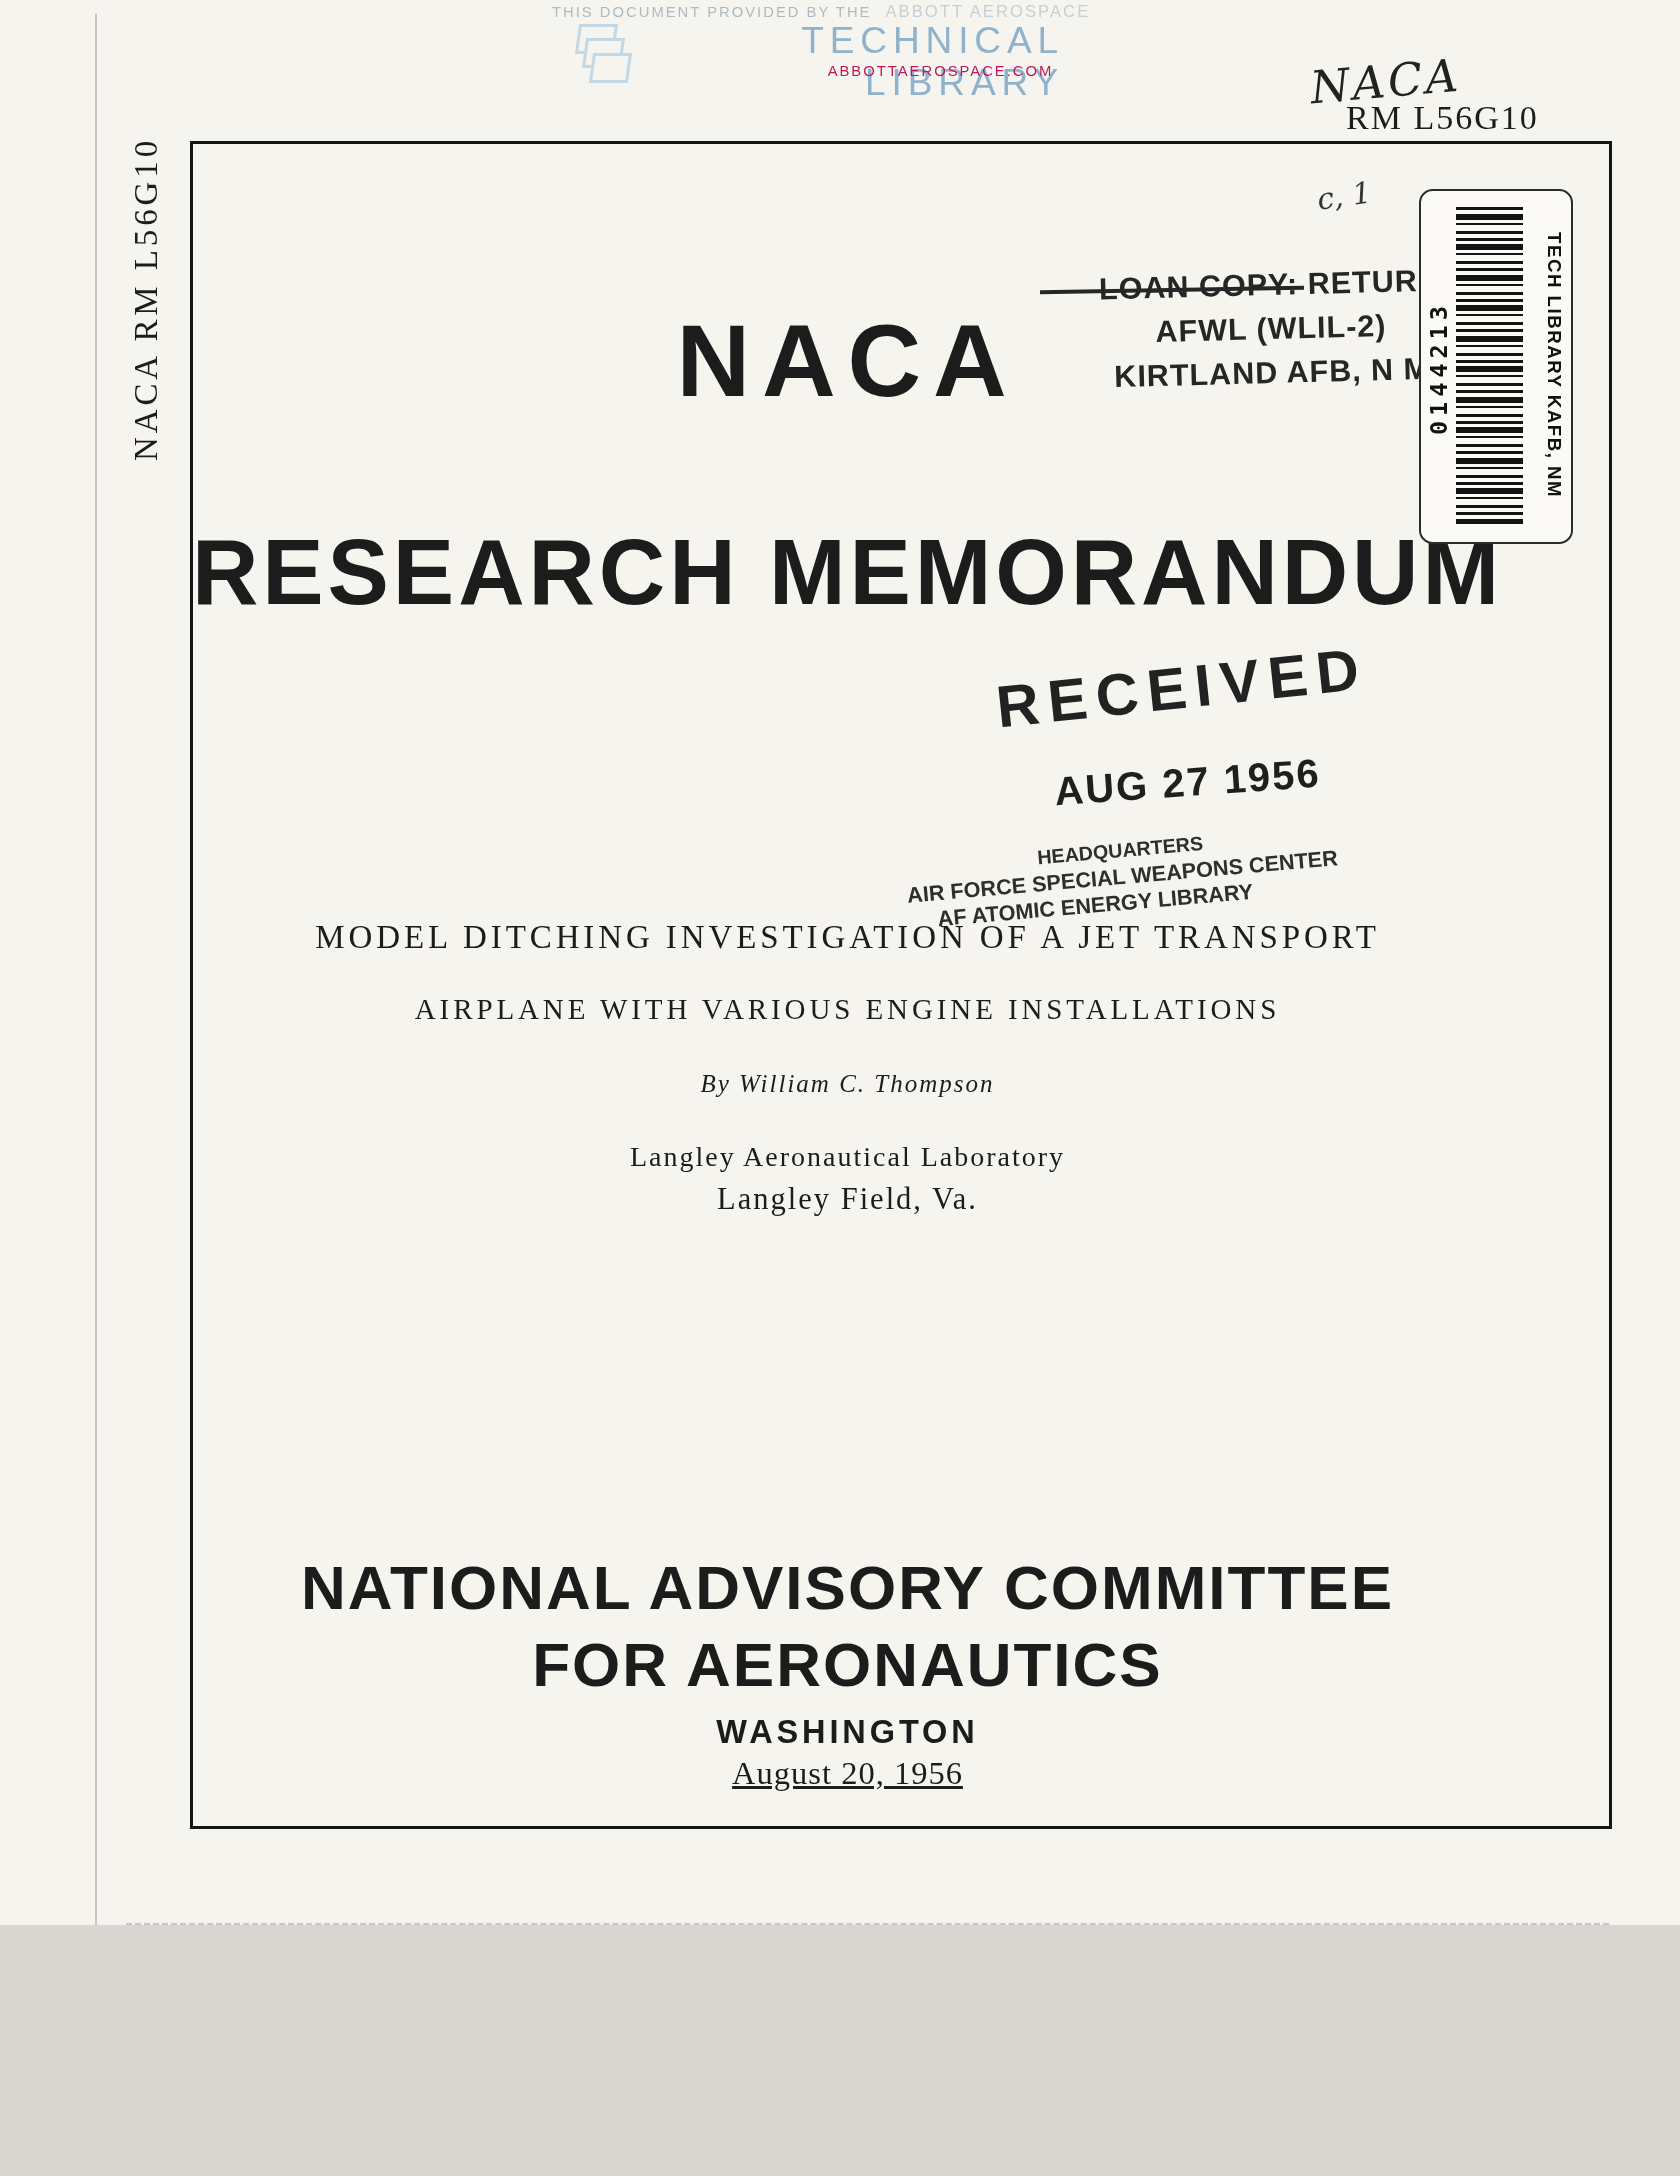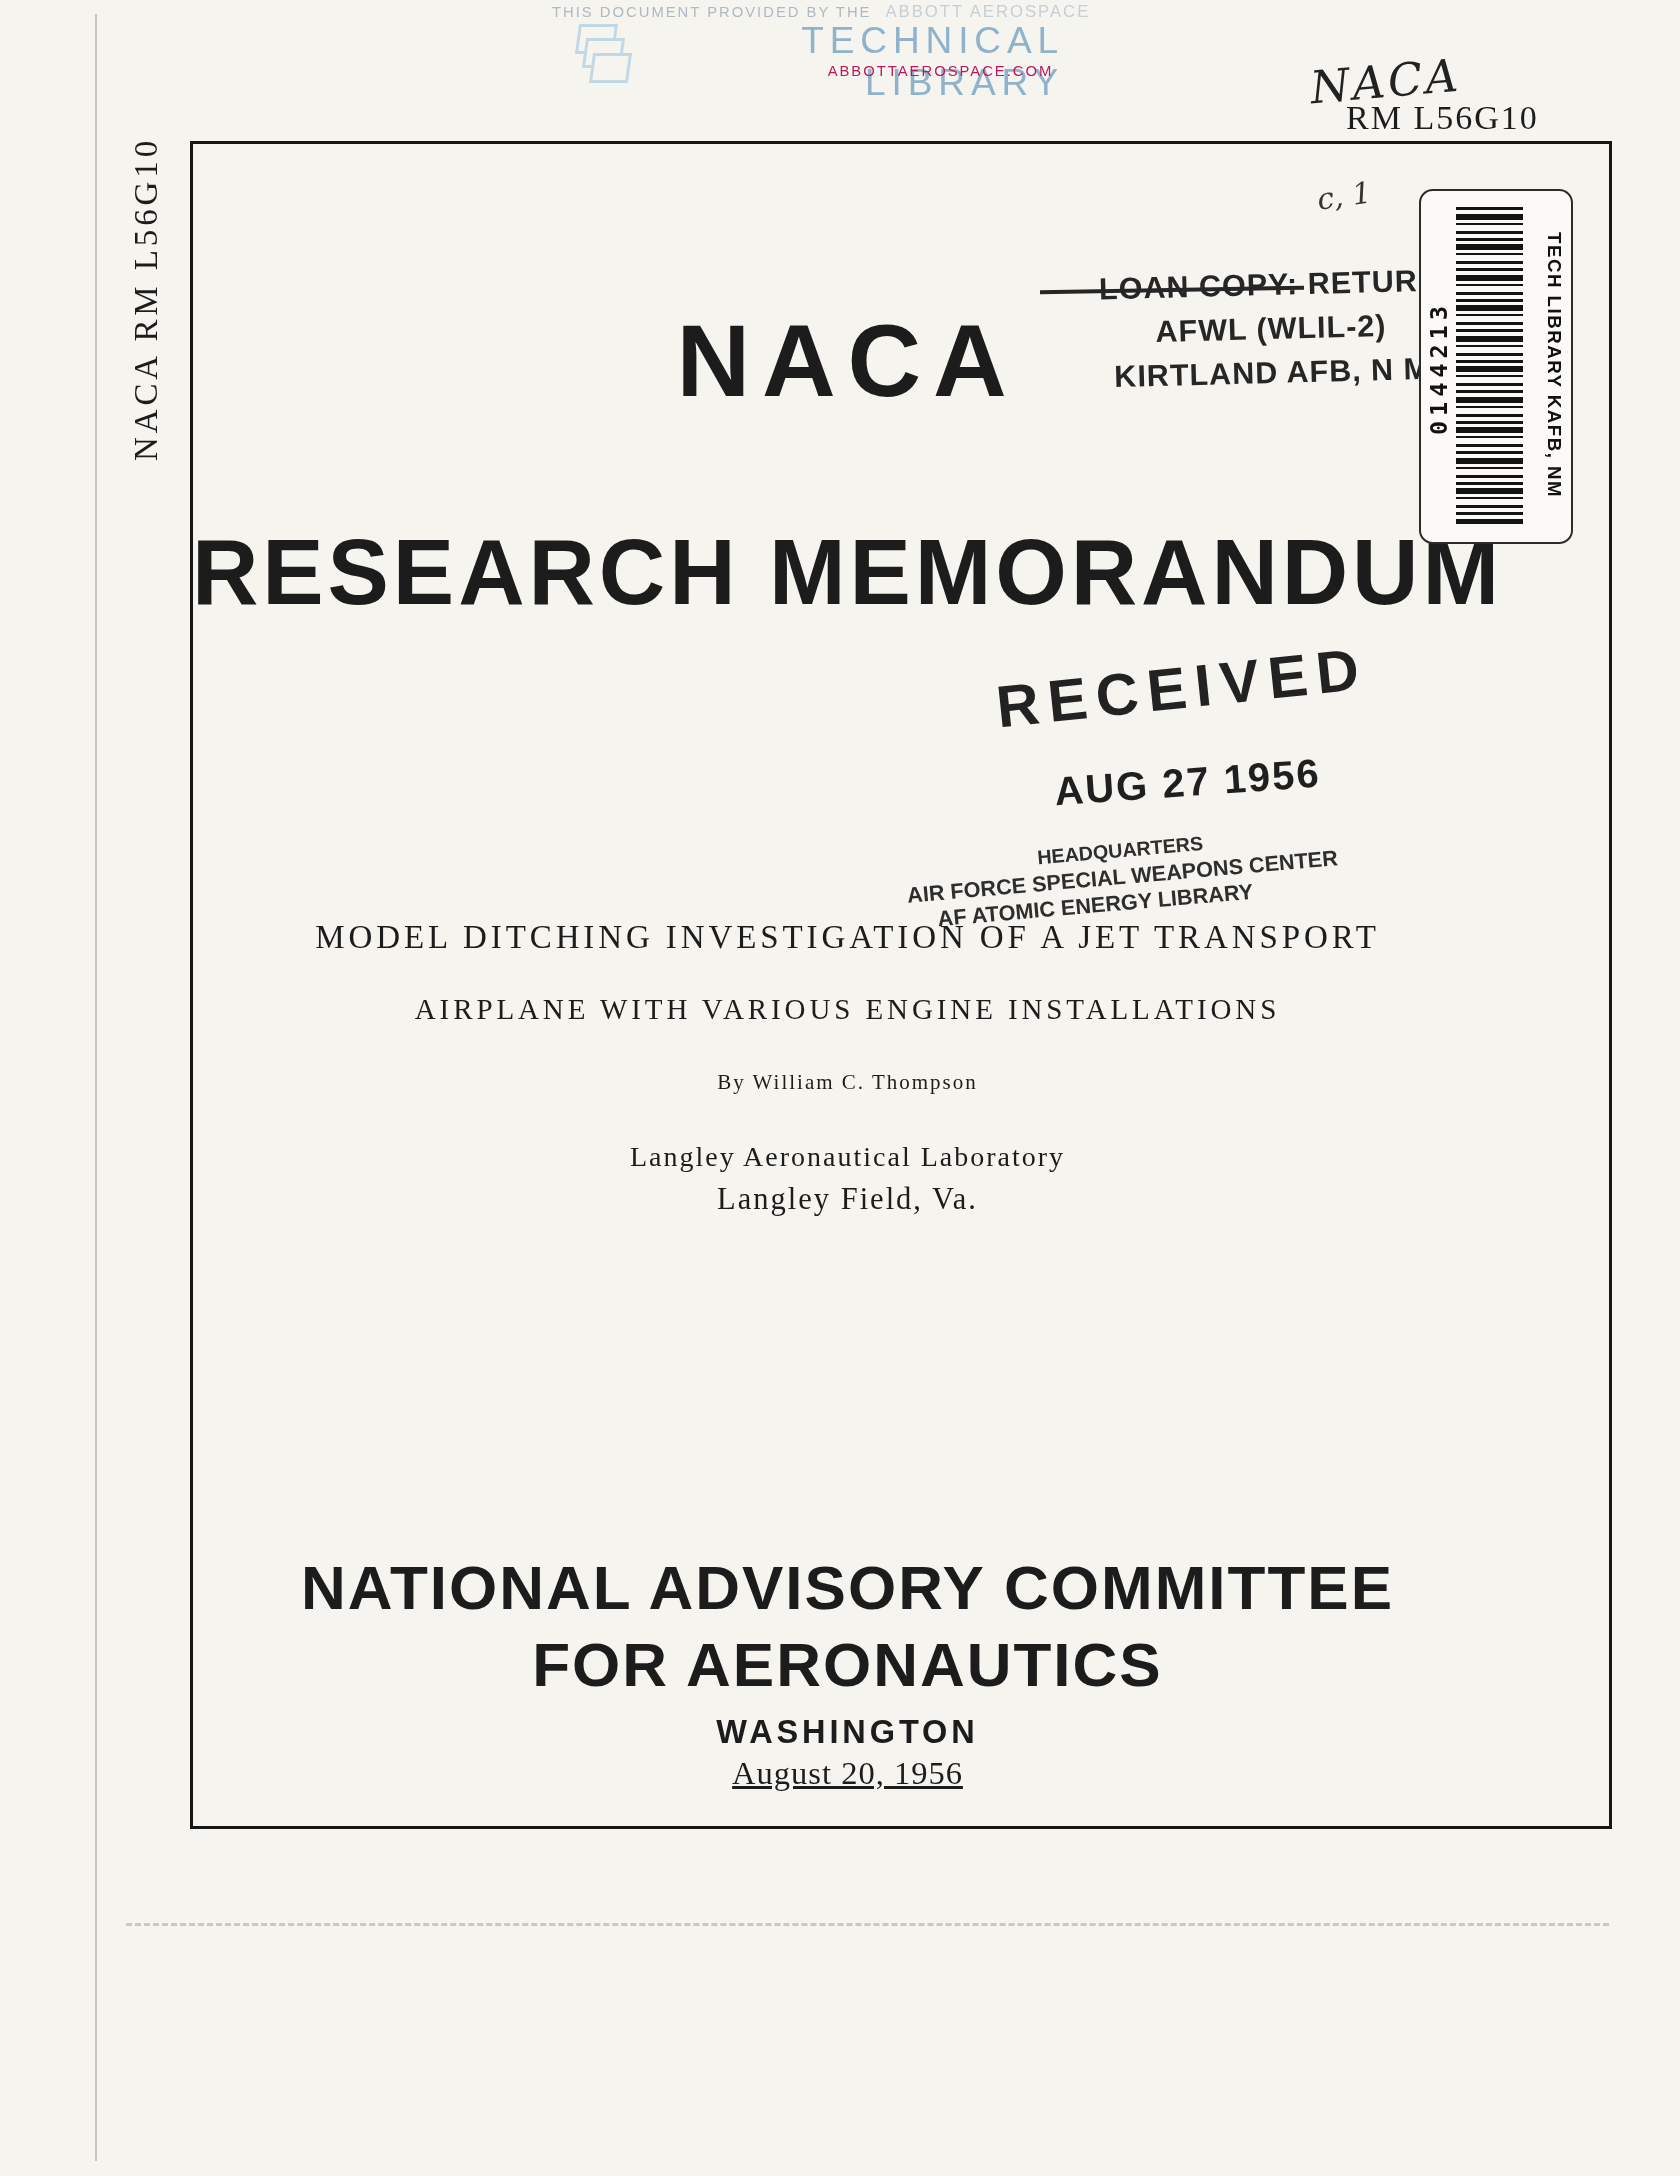--- a/index.html
+++ b/index.html
@@ -1,17 +1,17 @@
 <!DOCTYPE html>
 <html><head>
 <meta charset="utf-8">
 <style>
   html,body { margin:0; padding:0; background:#d8d6d0; }
   .page {
-    position:relative; width:1681px; height:2176px; margin:0 auto;
+    position:relative; width:1681px; height:1925px; margin:0 auto;
     background:#f6f4ee; overflow:hidden;
     font-family:"Liberation Serif", serif; color:#1c1c1c;
   }
 
   
   .scan-edge-line { position:absolute; left:95px; top:13.8px; width:2px; height:2147px; background:#8f8f8f; opacity:.45; }
   .scan-bottom-dashes { position:absolute; left:126px; top:1923px; width:1483px; border-top:3px dashed #777; opacity:.35; }
 
   
   .wm-logo { position:absolute; left:577px; top:23.6px; width:69px; height:79px; opacity:.75; }
@@ -41,21 +41,21 @@
 
   
   .center-block { position:absolute; left:143px; width:1409px; text-align:center; white-space:nowrap; }
   .serif { font-family:"Liberation Serif", serif; }
 
   .naca-logo { top:303px; font-family:"Liberation Sans", sans-serif; font-weight:700; font-size:102px; letter-spacing:11.8px; }
   .doc-type  { top:520px; font-family:"Liberation Sans", sans-serif; font-weight:700; font-size:92px; letter-spacing:3.9px; }
 
   .title-l1 { top:919px;  font-size:33px; letter-spacing:3.9px; }
   .title-l2 { top:993px; font-size:29px; letter-spacing:3.9px; }
-  .byline   { top:1070px; font-size:21px; letter-spacing:2px; }
+  .byline   { top:1070px; font-size:25px; letter-spacing:2px;font-style:italic; }
   .org1     { top:1141px; font-size:28px; letter-spacing:2px; }
   .org2     { top:1182px; font-size:30.5px; letter-spacing:2px; }
 
   .committee1 { top:1552px; font-family:"Liberation Sans", sans-serif; font-weight:700; font-size:62px; letter-spacing:2px; }
   .committee2 { top:1629px; font-family:"Liberation Sans", sans-serif; font-weight:700; font-size:62px; letter-spacing:2px; }
   .city       { top:1714px; font-family:"Liberation Sans", sans-serif; font-weight:700; font-size:32.5px; letter-spacing:3.9px; }
   .pub-date   { top:1755px; font-size:32.5px; letter-spacing:1px;text-decoration:underline; }
 
   
   .loan-stamp { position:absolute; left:1074px; top:262px; width:394px; text-align:center;

